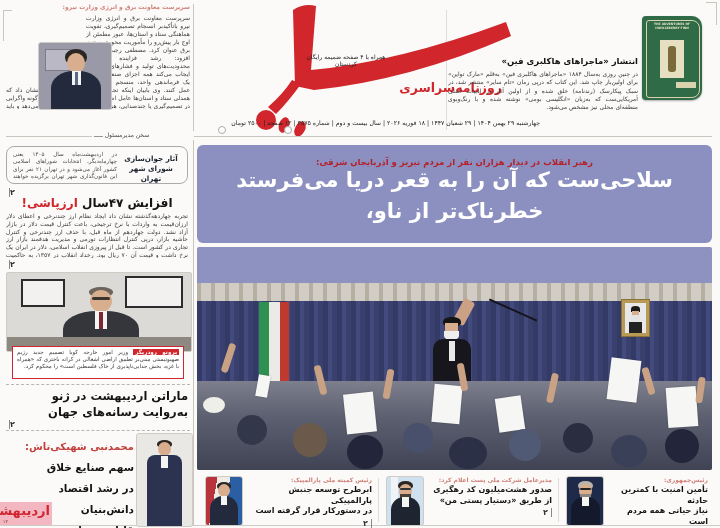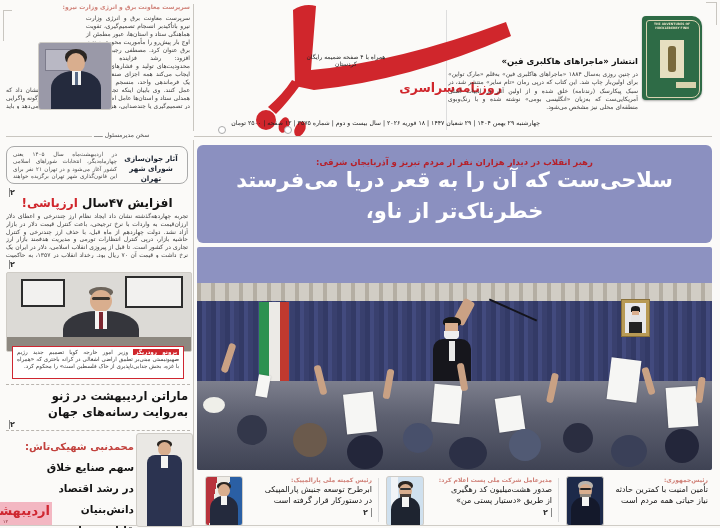--- a/index.html
+++ b/index.html
@@ -33,21 +33,21 @@
   #scene .crowd-base{position:absolute;left:0;top:134px;width:100%;height:89px;
      background:linear-gradient(180deg,#7d7f8d 0%,#5d6070 40%,#3f4354 100%);filter:blur(.4px);}
   .crowd-figure{position:absolute;border-radius:50%;}
   .paper{position:absolute;background:#f6f6f4;box-shadow:0 0 2px rgba(0,0,0,.25);}
   .arm{position:absolute;background:#c9a184;border-radius:3px;}
   
   #banner{left:0;top:502px;width:52px;height:23px;background:#f3b7c2;overflow:hidden;}
   #banner .cal{position:absolute;right:2px;top:1px;font-weight:bold;color:#cf2630;font-size:13px;white-space:nowrap;}
   #banner .num{position:absolute;left:3px;bottom:1px;font-size:4.5px;color:#7a1b22;}
   .kicker-salmon{color:#cf7f76;font-weight:bold;}
-  .card-head{font-weight:normal;color:#141414;font-size:8px;line-height:10.5px;}
+  .card-head{font-weight:bold;color:#141414;font-size:8px;line-height:10.5px;}
   .corner{position:absolute;border-color:#c9c6c0;border-style:solid;}
 </style>
 </head>
 <body>
 
 <div id="page">
 
   <div class="corner abs" style="left:3px;top:10px;width:8px;height:30px;border-width:1px 0 0 1px;"></div>
   <div class="corner abs" style="left:706px;top:2px;width:10px;height:22px;border-width:1px 1px 0 0;"></div>
   <div class="hline" style="left:0;top:525px;width:720px;background:#cfccc6;"></div>

